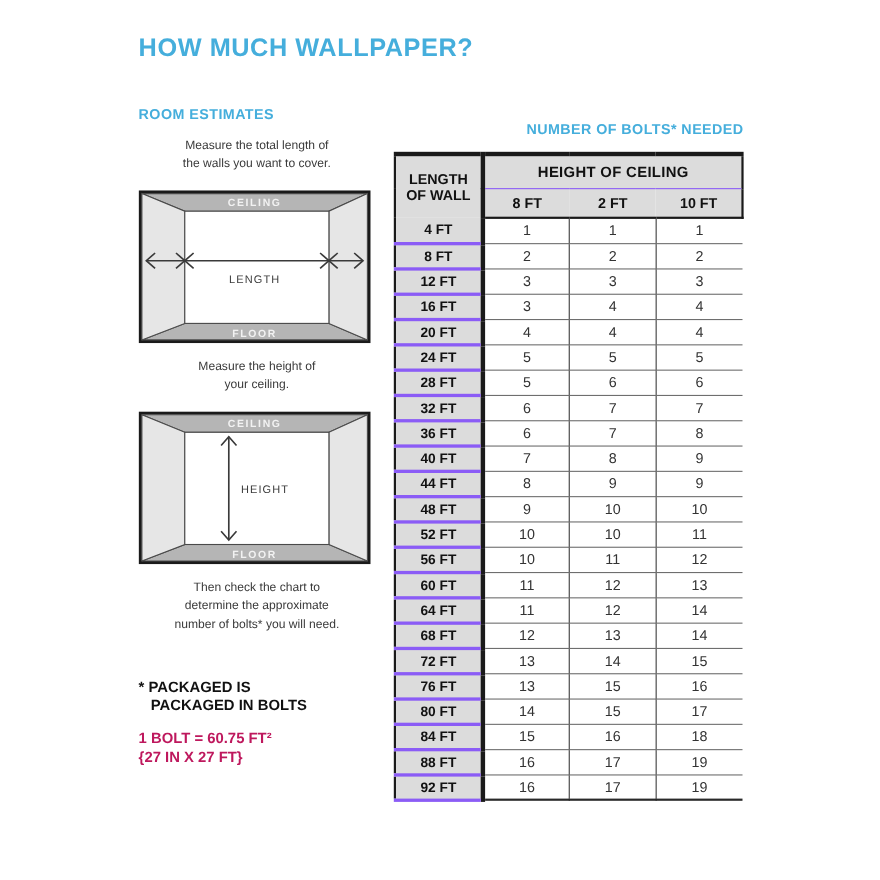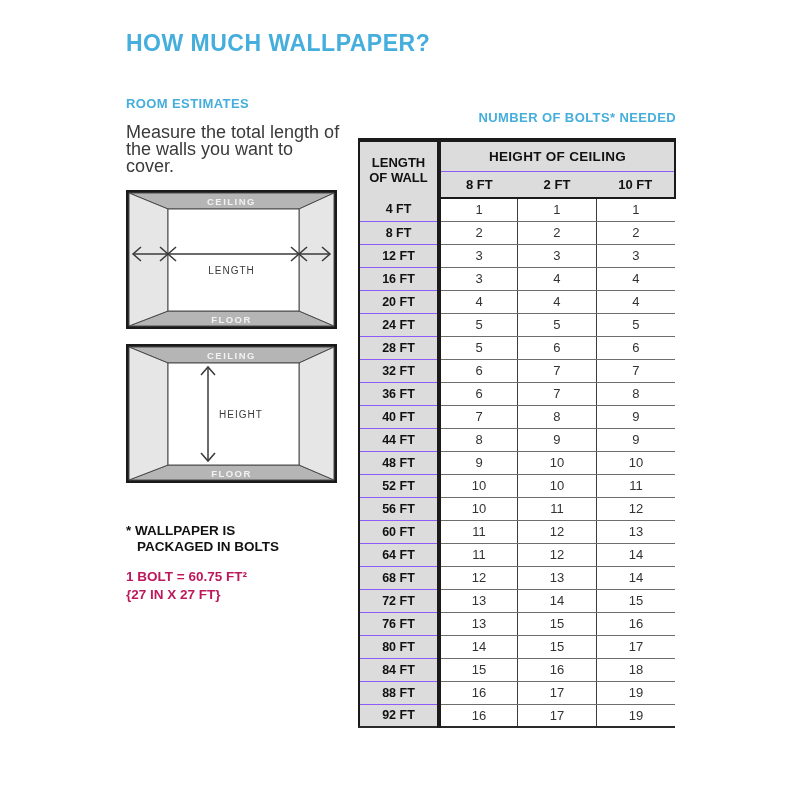--- a/index.html
+++ b/index.html
@@ -6,22 +6,22 @@
   html, body { width: 800px; height: 800px; background: #ffffff;
     font-family: "Liberation Sans", sans-serif; color: #222; overflow: hidden; }
   #page { position: relative; width: 800px; height: 800px; background: #fff; padding-left: 24px; }
 
   .page-title { position: absolute; left: 126px; top: 30px;
     font-size: 23px; font-weight: bold; letter-spacing: 0.5px; color: #45AEDC; }
 
   
   .left-col { position: absolute; left: 126px; top: 96px; width: 215px; }
   .section-heading { font-size: 13px; font-weight: bold; letter-spacing: 0.4px; color: #45AEDC; }
-  .step-text { margin-top: 13px; font-size: 18px; line-height: 17px;
-    color: #3a3a3a; white-space: pre-line; }
+  .step-text { margin-top: 13px; font-size: 11px; line-height: 17px;
+    color: #3a3a3a; white-space: pre-line; text-align: center; }
   .room-svg { display: block; margin-top: 15px; }
   .step-text.second { margin-top: 13px; }
   .note { margin-top: 40px; font-size: 13.5px; line-height: 16px; font-weight: bold; color: #111; }
   .note .l2 { padding-left: 11px; }
   .bolt-info { margin-top: 13px; font-size: 13.5px; line-height: 18px; font-weight: bold; color: #be185d; }
 
   
   .right-col { position: absolute; left: 358px; top: 110px; width: 318px; }
   .table-heading { font-size: 13px; font-weight: bold; letter-spacing: 0.4px;
     color: #45AEDC; text-align: right; }
@@ -34,21 +34,21 @@
     color: #111; white-space: pre-line; line-height: 15px;
     border-right: 4px solid #1a1a1a; }
   .bolts .group-head { background: #dcdcdc; height: 31px; font-size: 13.5px;
     font-weight: bold; letter-spacing: 0.3px; color: #111;
     border-bottom: 1px solid #8b5cf6; border-right: 2px solid #1a1a1a; }
   .bolts .subhead { background: #dcdcdc; height: 27px; font-size: 13px;
     font-weight: bold; color: #111; border-bottom: 2px solid #1a1a1a; }
   .bolts .subhead:last-child { border-right: 2px solid #1a1a1a; }
   .bolts tbody th { background: #dcdcdc; height: 23px; font-size: 12.5px;
     font-weight: bold; color: #111; border-right: 4px solid #1a1a1a;
-    border-bottom: 1px solid #8b5cf6; }
+    border-bottom: 3px solid #8b5cf6; }
   .bolts tbody td { height: 23px; font-size: 13px; color: #333;
     border-bottom: 1px solid #6e6e6e; border-right: 1px solid #3c3c3c; }
   .bolts tbody td:last-child { border-right: 0; }
 
   .diag-label { fill: #f2f2f2; font-size: 9.5px; font-weight: bold;
     letter-spacing: 1.5px; font-family: "Liberation Sans", sans-serif; }
   .dim-label { fill: #3a3a3a; font-size: 10px; letter-spacing: 1px;
     font-family: "Liberation Sans", sans-serif; }
   .dim-stroke { stroke: #3a3a3a; stroke-width: 1.5; fill: none; }
 </style>
@@ -79,41 +79,46 @@
         <polyline points="15,57 7,64 15,71" class="dim-stroke"></polyline>
         <polyline points="196,57 204,64 196,71" class="dim-stroke"></polyline>
         <line x1="34" y1="57" x2="50" y2="71" class="dim-stroke"></line>
         <line x1="50" y1="57" x2="34" y2="71" class="dim-stroke"></line>
         <line x1="165" y1="57" x2="181" y2="71" class="dim-stroke"></line>
         <line x1="181" y1="57" x2="165" y2="71" class="dim-stroke"></line>
       </g>
       <text x="105.5" y="84" text-anchor="middle" class="dim-label">LENGTH</text>
     </svg>
 
+    <p class="step-text second">Measure the height of
+your ceiling.</p>
 
     <svg class="room-svg" width="211" height="139" viewBox="0 0 211 139">
       <rect x="1.5" y="1.5" width="208" height="136" fill="#ffffff" stroke="#1a1a1a" stroke-width="3"></rect>
       <polygon points="3,3 208,3 173,19 42,19" fill="#b5b5b5" stroke="#4a4a4a" stroke-width="1"></polygon>
       <polygon points="3,136 208,136 173,121 42,121" fill="#b5b5b5" stroke="#4a4a4a" stroke-width="1"></polygon>
       <polygon points="3,3 42,19 42,121 3,136" fill="#e6e6e6" stroke="#4a4a4a" stroke-width="1"></polygon>
       <polygon points="208,3 173,19 173,121 208,136" fill="#e6e6e6" stroke="#4a4a4a" stroke-width="1"></polygon>
       <rect x="42" y="19" width="131" height="102" fill="#ffffff" stroke="#4a4a4a" stroke-width="1"></rect>
       <text x="105.5" y="14.5" text-anchor="middle" class="diag-label">CEILING</text>
       <text x="105.5" y="133" text-anchor="middle" class="diag-label">FLOOR</text>
       <g>
         <line x1="82" y1="23" x2="82" y2="117" class="dim-stroke"></line>
         <polyline points="75,31 82,23 89,31" class="dim-stroke"></polyline>
         <polyline points="75,109 82,117 89,109" class="dim-stroke"></polyline>
       </g>
       <text x="93" y="74" text-anchor="start" class="dim-label">HEIGHT</text>
     </svg>
 
+    <p class="step-text second">Then check the chart to
+determine the approximate
+number of bolts* you will need.</p>
 
     <div class="note">
-      <div class="l1">* WALLPAPER IS</div>
+      <div class="l1">* PACKAGED IS</div>
       <div class="l2">PACKAGED IN BOLTS</div>
     </div>
 
     <div class="bolt-info">
       <div>1 BOLT = 60.75 FT²</div>
       <div>{27 IN X 27 FT}</div>
     </div>
   </div>
 
   <div class="right-col">

